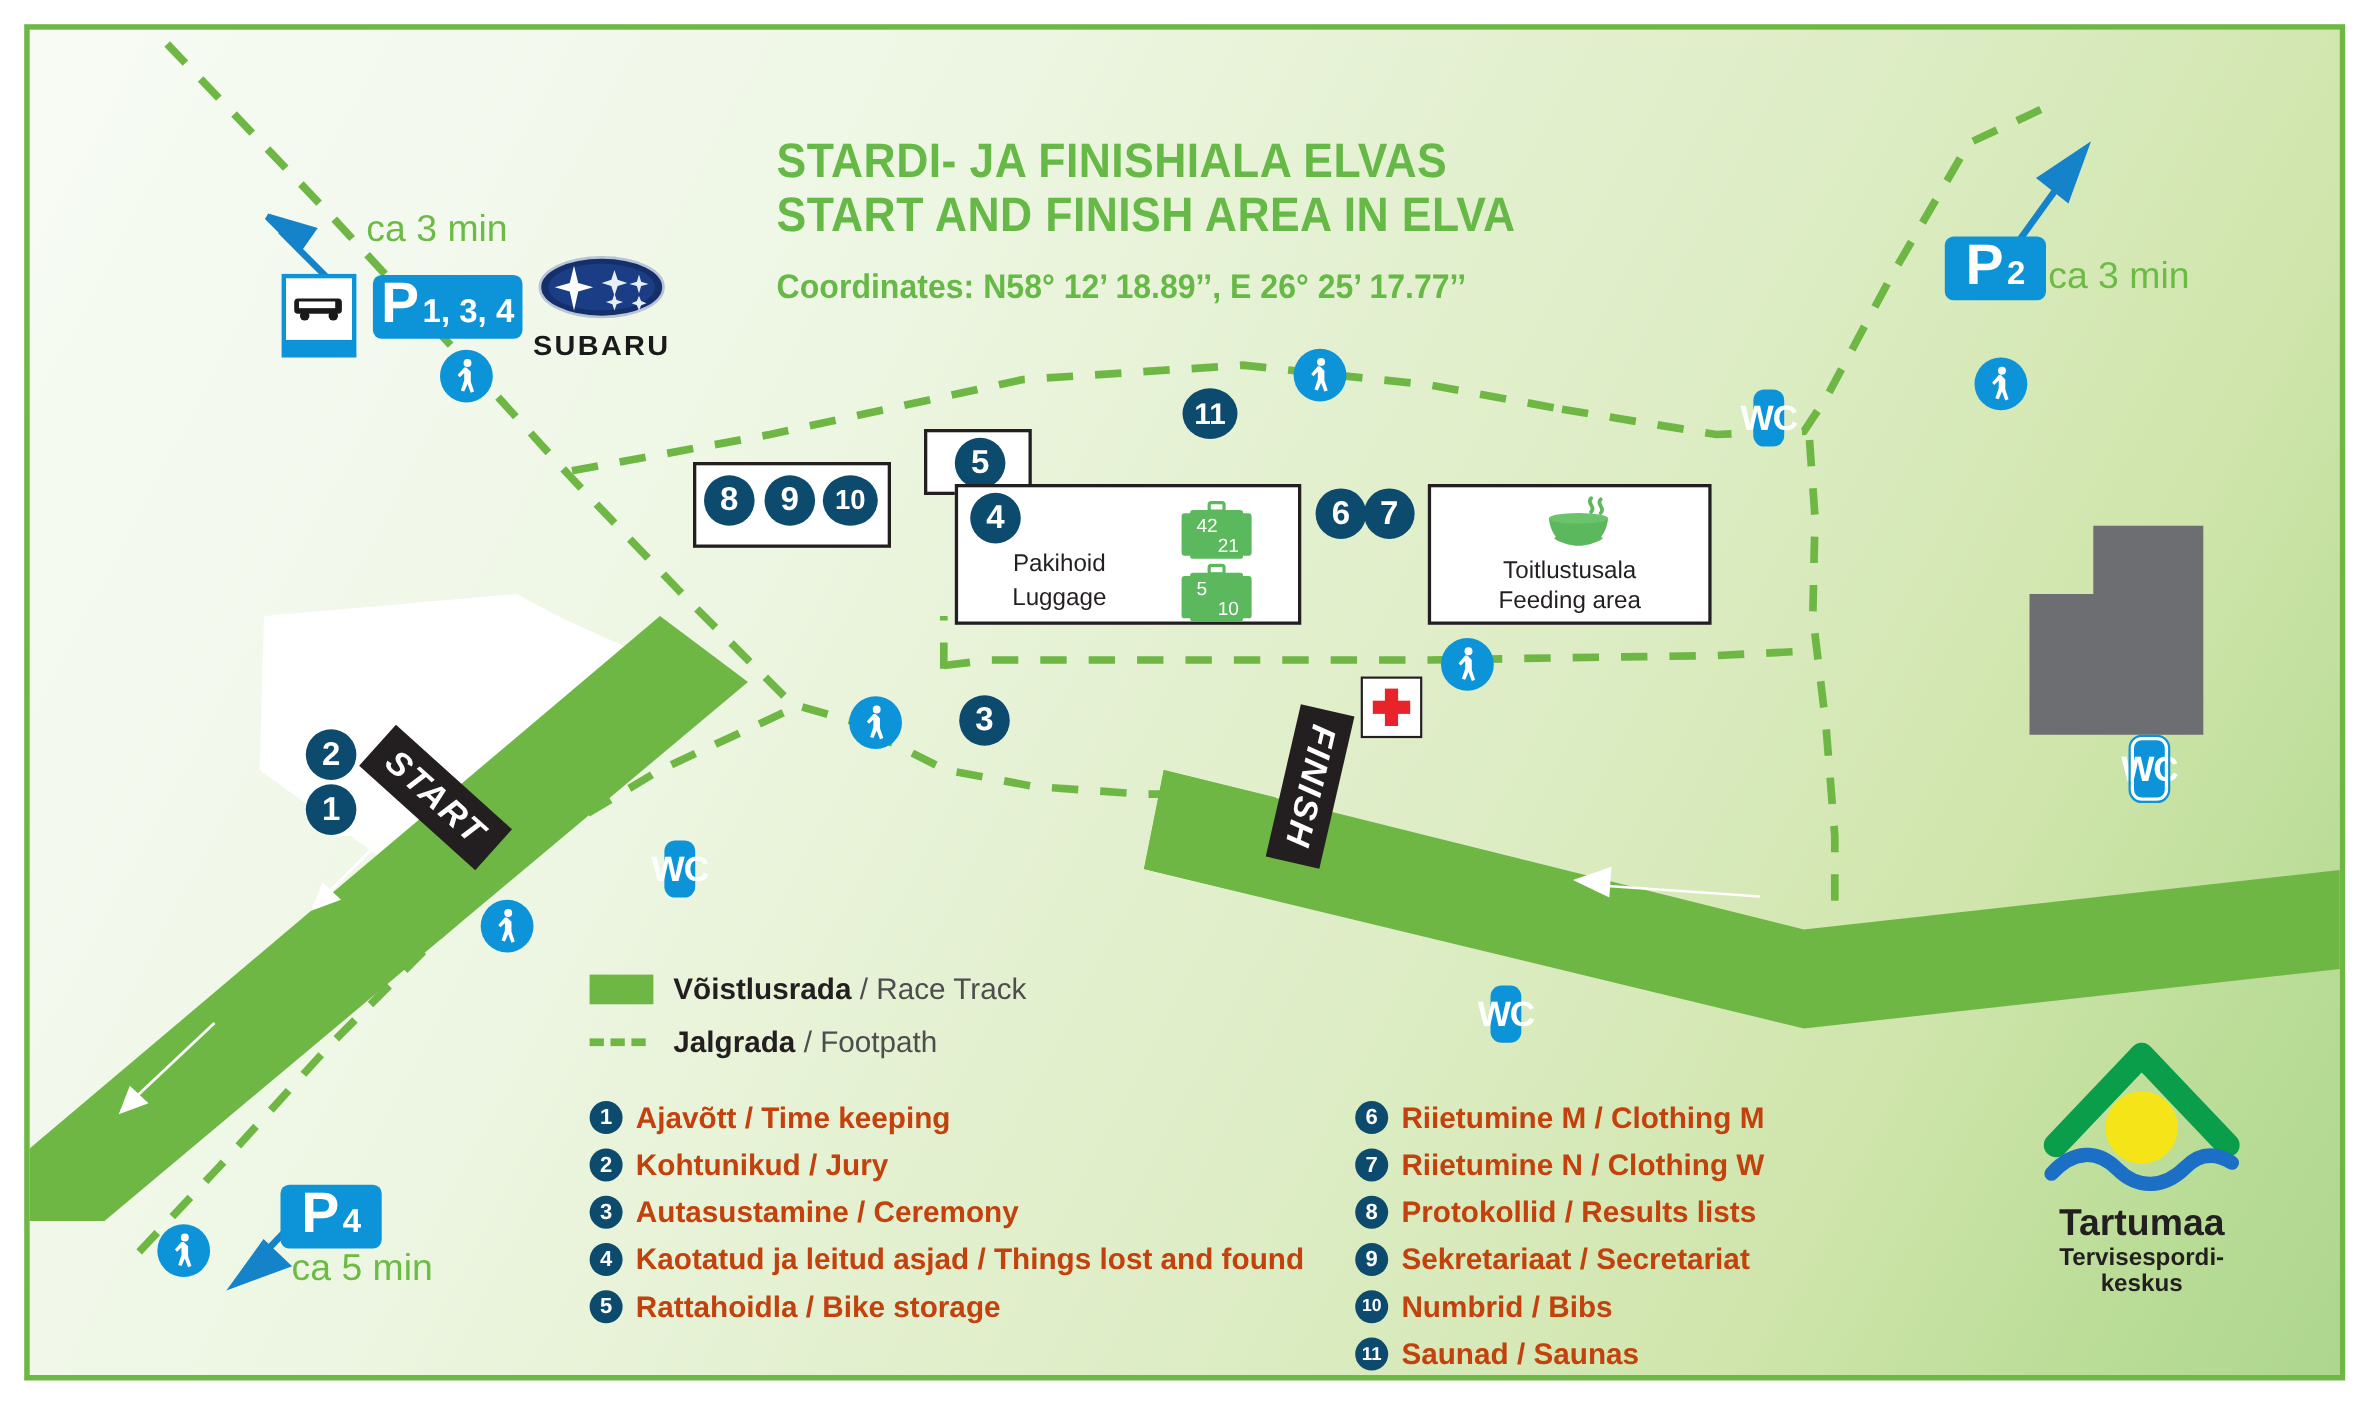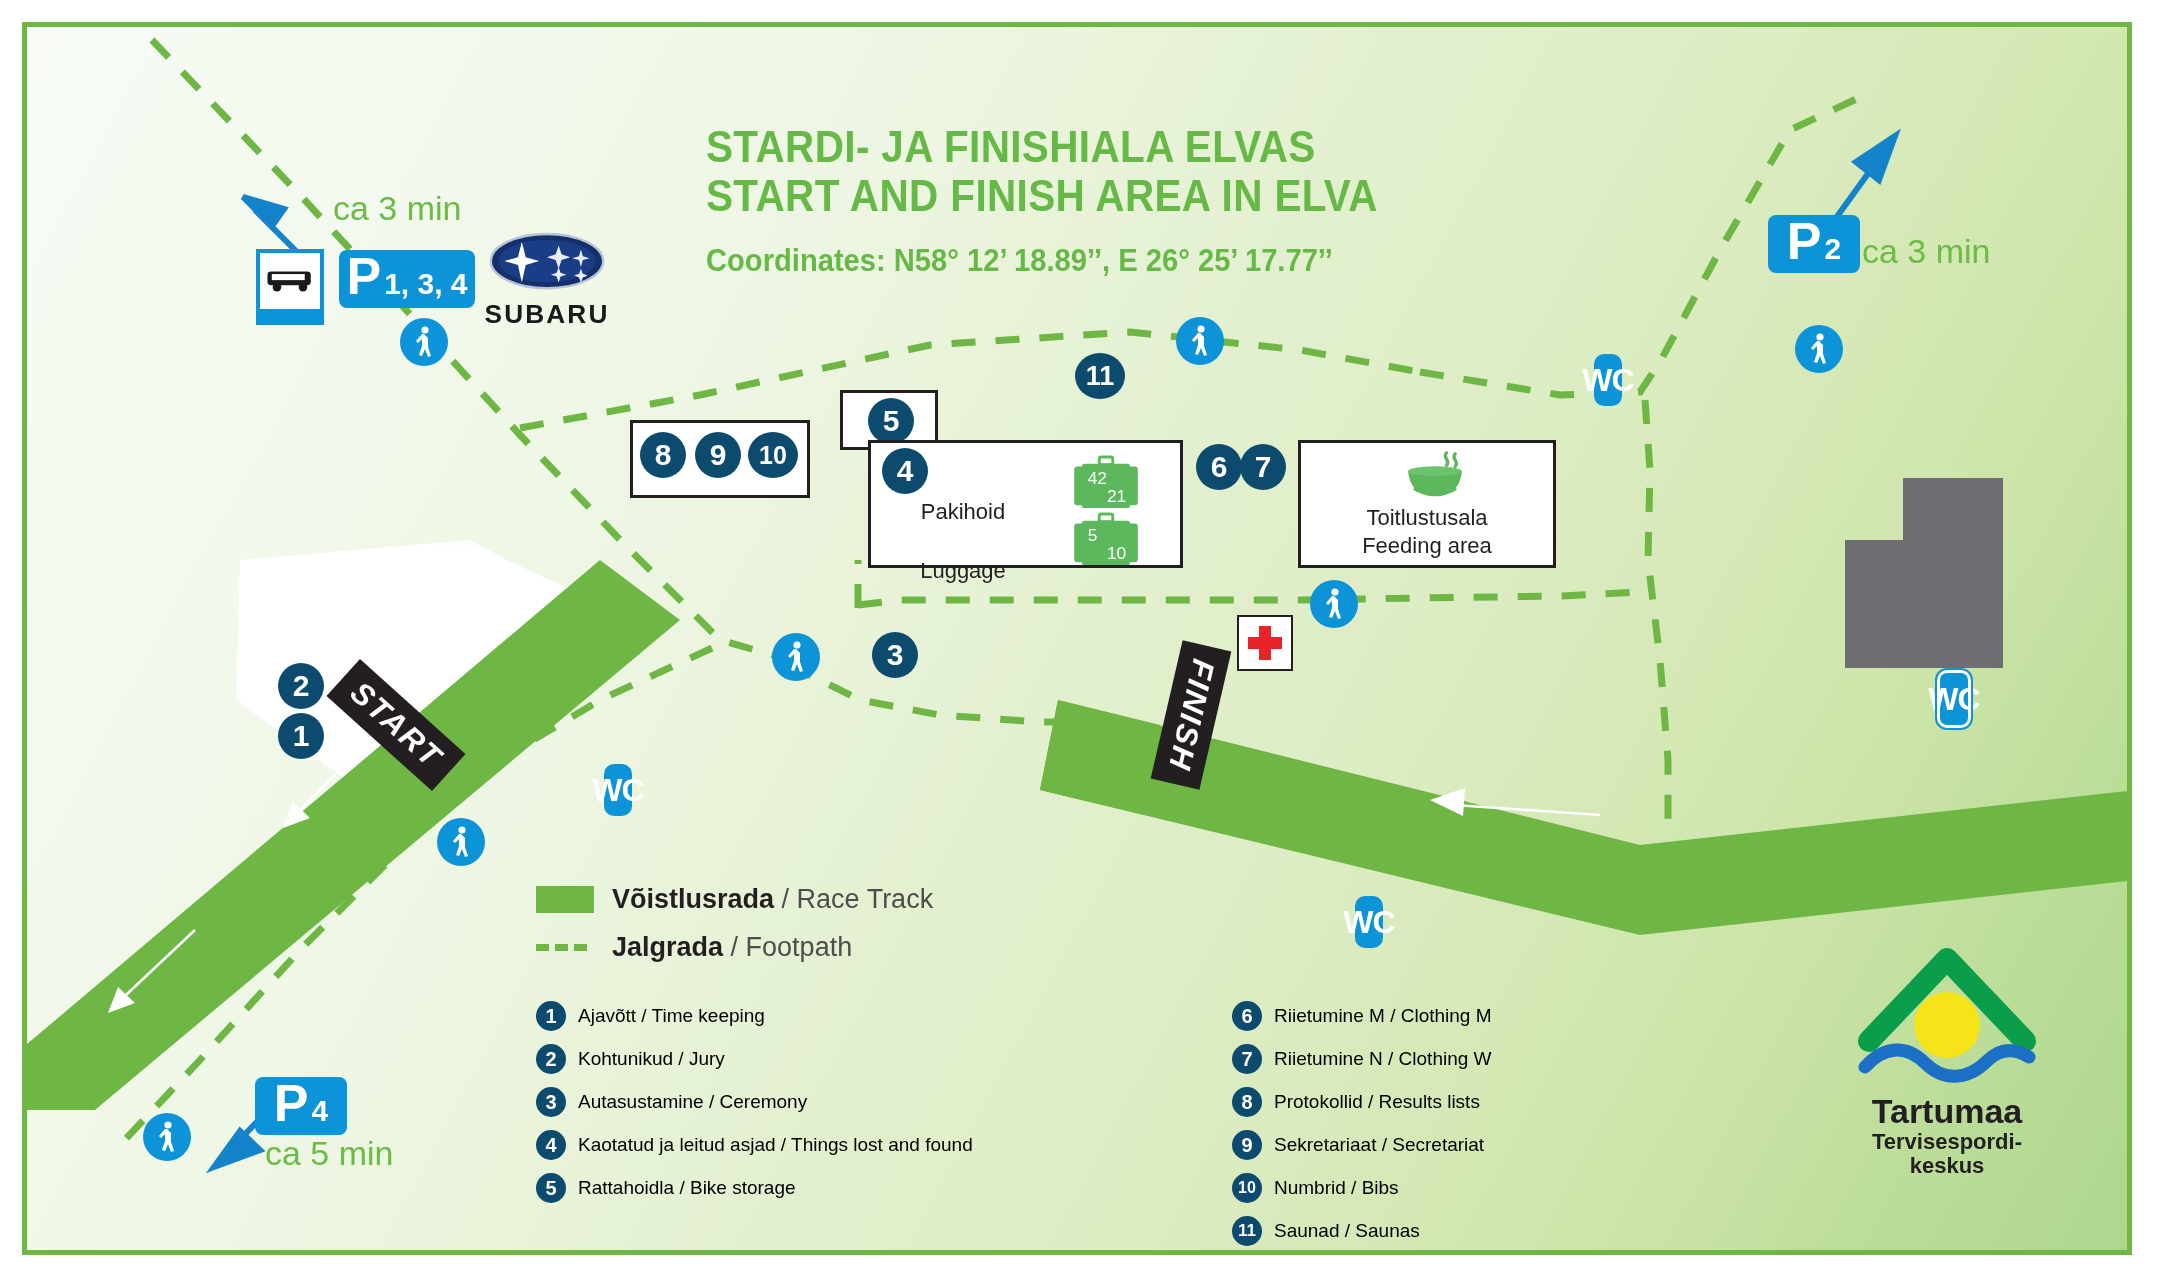--- a/index.html
+++ b/index.html
@@ -234,23 +234,23 @@
   .legend-col.left  { left: 536px; top: 998px; }
   .legend-col.right { left: 1232px; top: 998px; }
   .legend-item {
     display: flex;
     align-items: center;
     gap: 12px;
     margin-bottom: 7px;
     height: 36px;
   }
   .legend-item-text {
-    font-size: 19px;
-    font-weight: normal;
-    color: #000000;
+    font-size: 27px;
+    font-weight: bold;
+    color: #c2410c;
     white-space: nowrap;
   }
 
   
   .subaru {
     position: absolute;
     left: 487px;
     top: 232px;
     width: 120px;
     text-align: center;
@@ -460,21 +460,21 @@
   <div class="marker m-map" style="left:640px;top:432px;">8</div>
   <div class="marker m-map" style="left:695px;top:432px;">9</div>
   <div class="marker m-map wide" style="left:748px;top:432px;font-size:25px;">10</div>
 
   <div class="bldg" style="left:840px;top:390px;width:98px;height:60px;"></div>
   <div class="marker m-map" style="left:868px;top:398px;">5</div>
 
   <div class="bldg" style="left:868px;top:440px;width:315px;height:128px;"></div>
   <div class="marker m-map" style="left:882px;top:448px;">4</div>
   <div class="bldg-label" style="left:868px;top:500px;width:190px;">Pakihoid</div>
-  <div class="bldg-label" style="left:868px;top:559px;width:190px;">Luggage</div>
+  <div class="bldg-label" style="left:868px;top:531px;width:190px;">Luggage</div>
 
   <div style="position:absolute;left:1072px;top:455px;">
     <svg viewBox="0 0 70 56" width="68" height="54">
       <rect x="28" y="2" width="14" height="8" rx="2" fill="none" stroke="#5cb85c" stroke-width="3"></rect>
       <rect x="2" y="12" width="10" height="40" rx="3" fill="#5cb85c"></rect>
       <rect x="58" y="12" width="10" height="40" rx="3" fill="#5cb85c"></rect>
       <rect x="10" y="9" width="50" height="46" rx="3" fill="#5cb85c"></rect>
       <text x="16" y="30" font-family="Liberation Sans, sans-serif" font-size="18" fill="#ffffff">42</text>
       <text x="36" y="49" font-family="Liberation Sans, sans-serif" font-size="18" fill="#ffffff">21</text>
     </svg>

